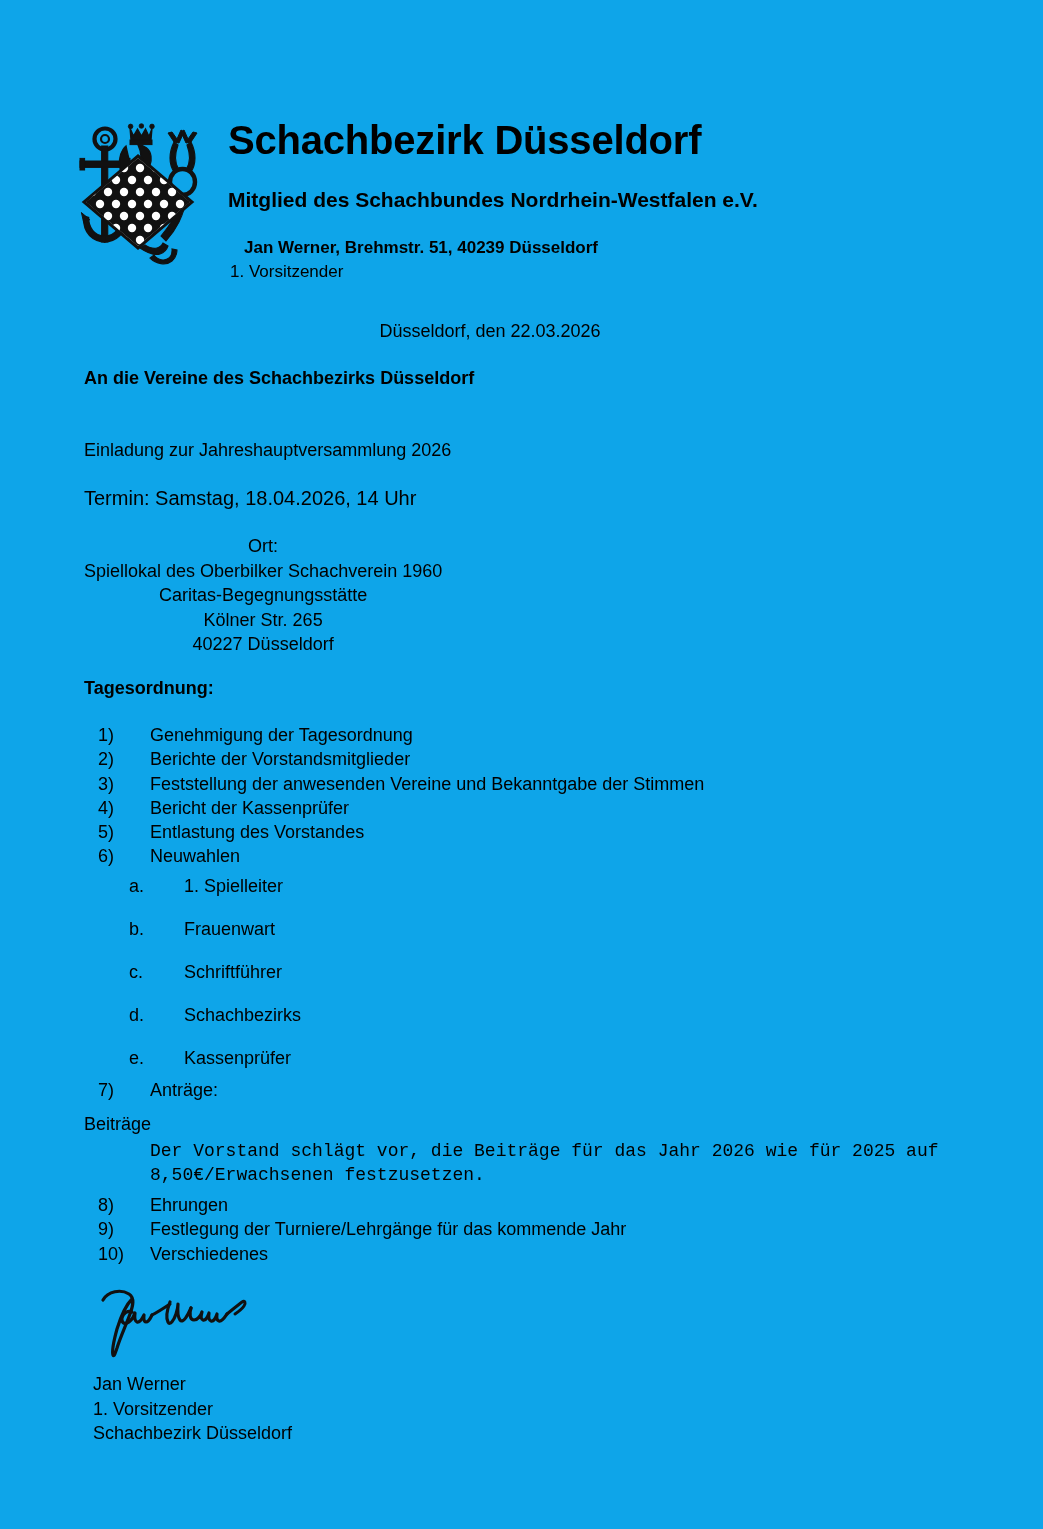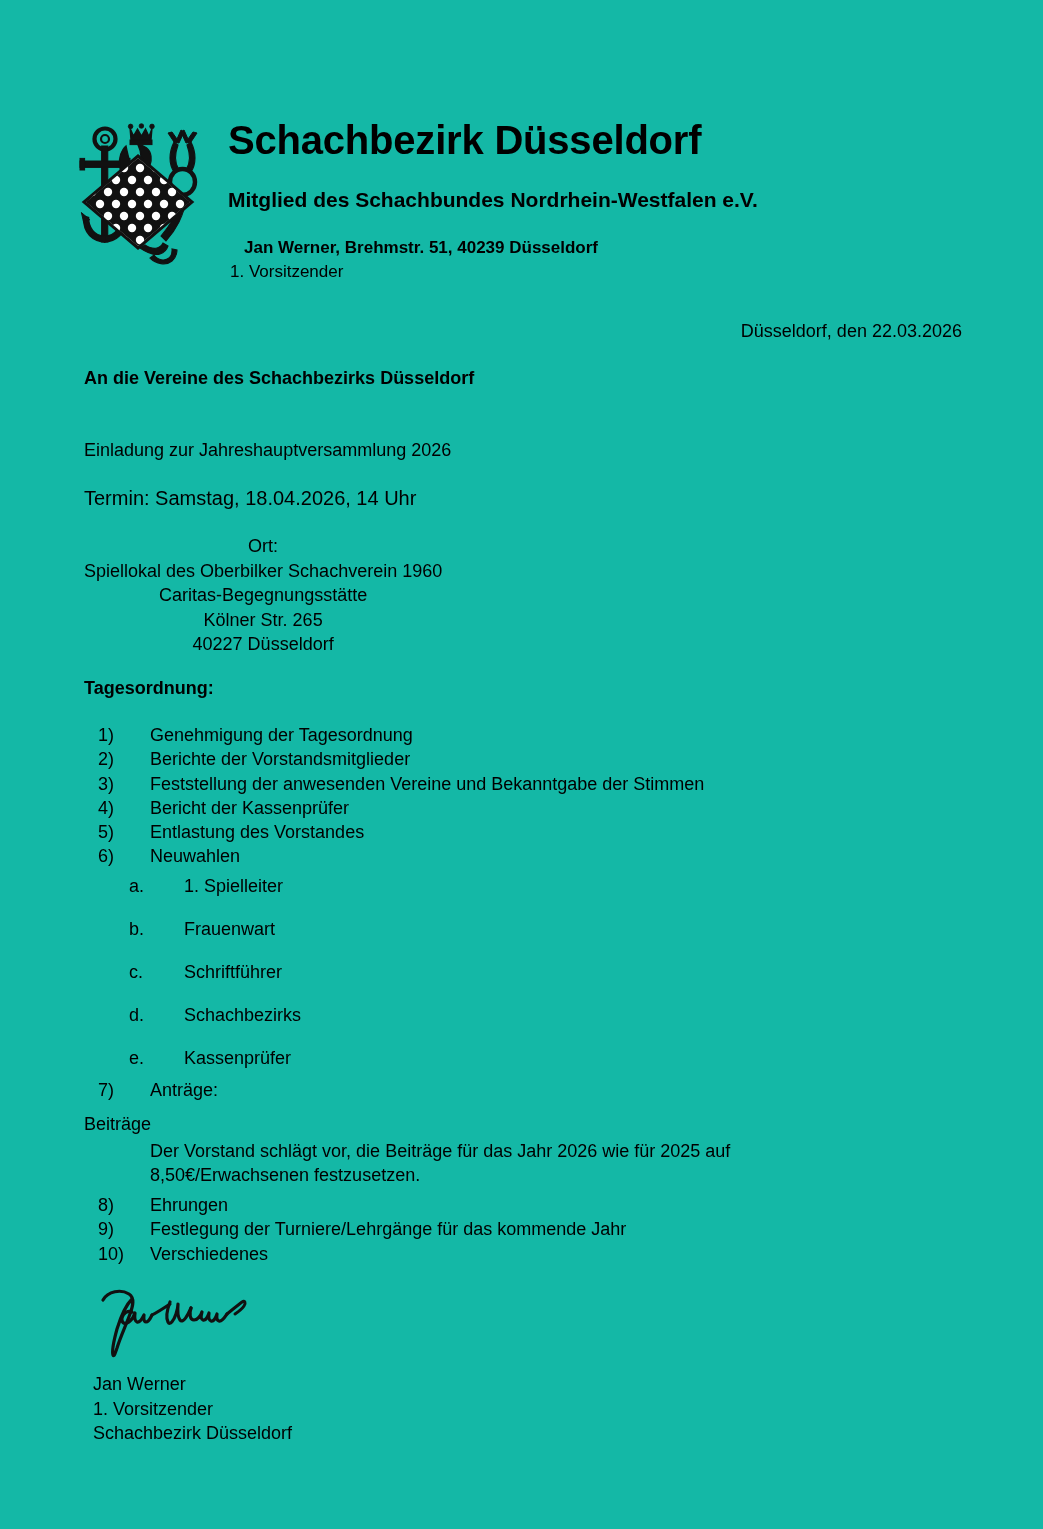--- a/index.html
+++ b/index.html
@@ -13,21 +13,21 @@
     font-family: "Liberation Sans", sans-serif;
     color: #000000;
     position: relative;
     overflow: hidden;
   }
   .page {
     position: absolute;
     left: 0; top: 0;
     width: 1043px;
     height: 1529px;
-    background: #14b8a6;
+    background: #0ea5e9;
   }
 
   
   .letterhead {
     position: absolute;
     left: 78px;
     top: 116px;
     width: 890px;
   }
   .crest {
@@ -69,24 +69,24 @@
     font-size: 17px;
     font-weight: normal;
     line-height: 22px;
     margin: 2px 0 0 2px;
     white-space: nowrap;
   }
 
   
   .date-line {
     position: absolute;
-    left: 2px;
+    left: 10px;
     top: 319px;
     width: 960px;
-    text-align: right;
+    text-align: center;
     font-size: 18px;
     line-height: 24px;
   }
 
   
   .recipient {
     position: absolute;
     left: 84px;
     top: 366px;
     font-size: 18px;
@@ -185,20 +185,21 @@
     left: 84px;
     top: 1112px;
     width: 830px;
     font-size: 18px;
     line-height: 24.5px;
   }
   .beitraege .bt-title { white-space: nowrap; }
   .beitraege .bt-body {
     padding-left: 66px;
     padding-top: 2px;
+    font-family: Liberation Mono, monospace;
   }
   .beitraege .bt-body div { white-space: nowrap; }
 
   .agenda-tail {
     position: absolute;
     left: 84px;
     top: 1193px;
     width: 880px;
     font-size: 18px;
   }

